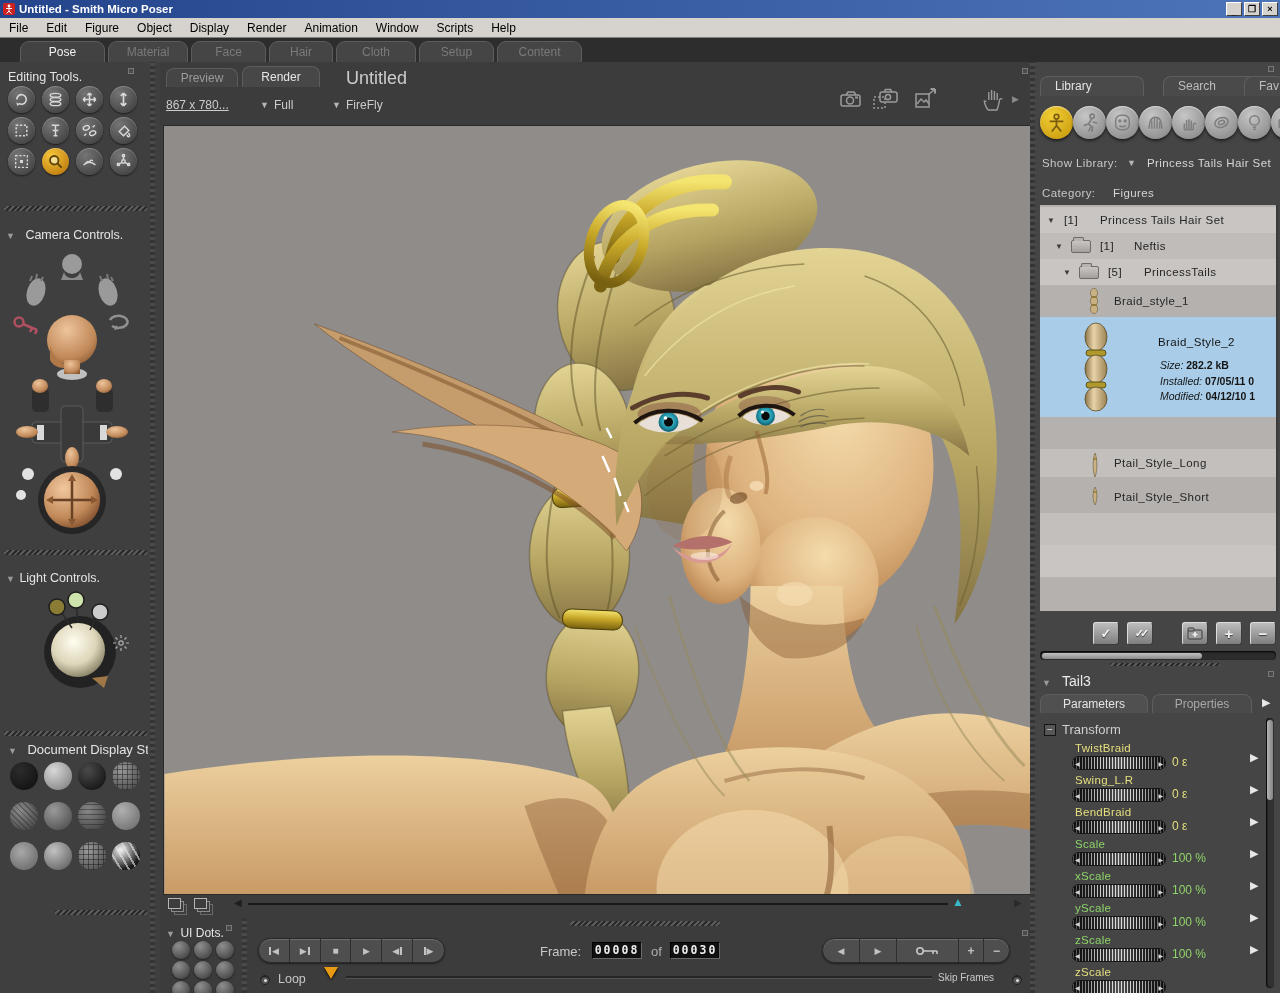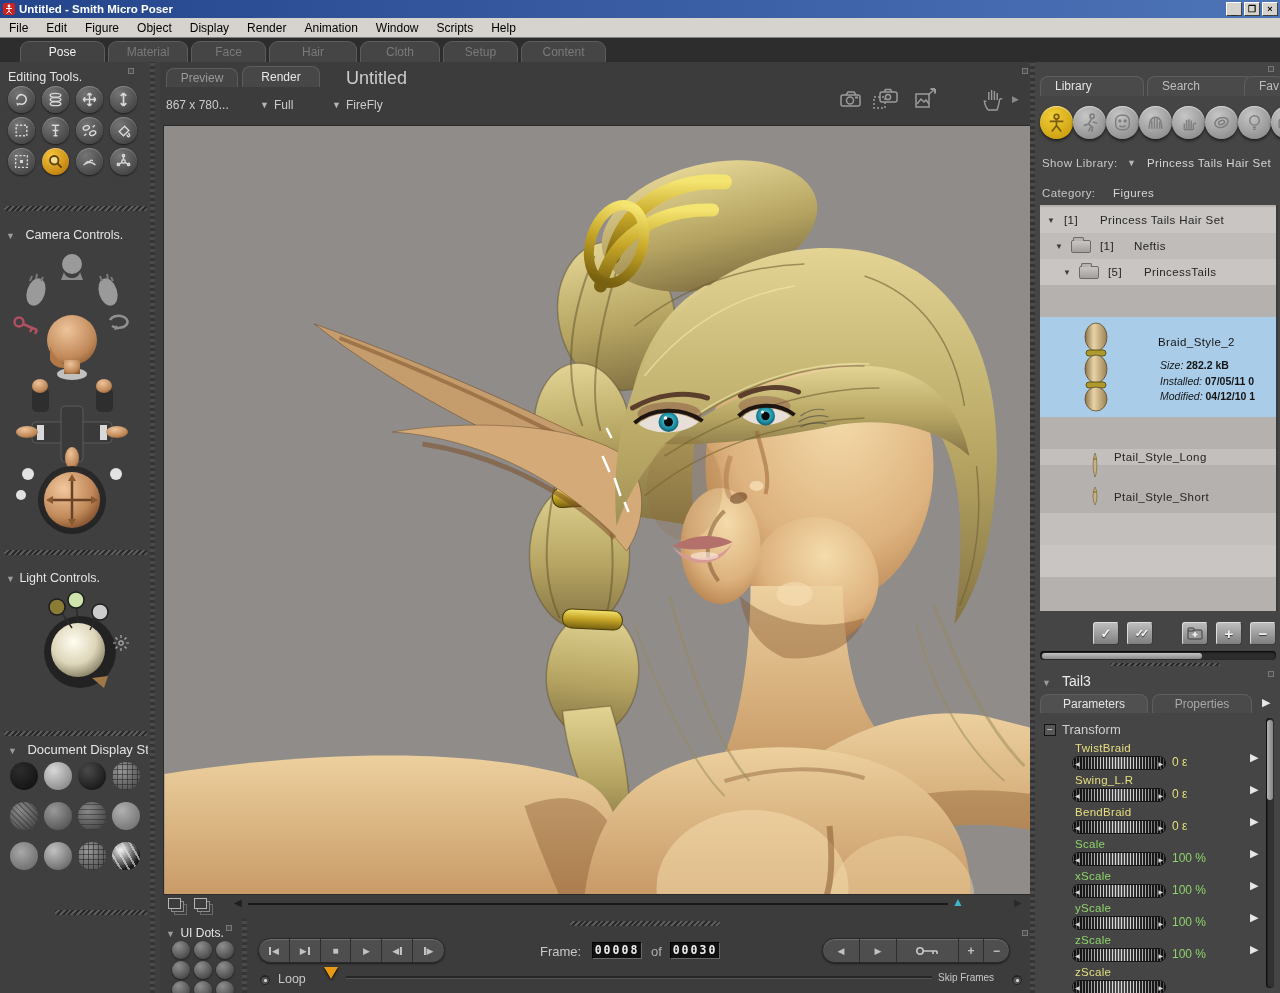--- a/index.html
+++ b/index.html
@@ -181,21 +181,21 @@
   <span class="menu-item">Animation</span>
   <span class="menu-item">Window</span>
   <span class="menu-item">Scripts</span>
   <span class="menu-item">Help</span>
 </div>
 
 <div class="abs roomtabs">
   <div class="rtab active" style="width:85px">Pose</div>
   <div class="rtab" style="width:80px">Material</div>
   <div class="rtab" style="width:75px">Face</div>
-  <div class="rtab" style="width:88px">Hair</div>
+  <div class="rtab" style="width:64px">Hair</div>
   <div class="rtab" style="width:80px">Cloth</div>
   <div class="rtab" style="width:75px">Setup</div>
   <div class="rtab" style="width:85px">Content</div>
 </div>
 
 <div class="abs leftcol">
   <div class="abs vgutter" style="left:150px;top:0;width:5px;height:931px;"></div>
 
   <div class="abs ptitle" style="left:8px;top:8px;">Editing Tools.</div>
   <div class="abs mini-sq" style="left:128px;top:6px;"></div>
@@ -391,21 +391,21 @@
   <div class="sph s11" style="left:78px;top:780px;"></div>
   <div class="sph s12" style="left:112px;top:780px;"></div>
   <div class="abs hatch" style="left:55px;top:848px;width:92px;"></div>
 </div>
 
 <div class="abs docbar">
   <div class="dtab" style="left:6px;top:6px;width:72px;height:19px;line-height:18px;color:#9a9a9a;">Preview</div>
   <div class="dtab" style="left:82px;top:4px;width:78px;height:21px;line-height:20px;color:#e6e6e6;background:#474747;">Render</div>
   <div class="abs dd-label" style="left:186px;top:6px;font-size:18px;">Untitled</div>
   <div class="abs mini-sq" style="left:862px;top:6px;"></div>
-  <div class="abs dd-label" style="left:6px;top:36px;">867 x 780...</div>
+  <div class="abs dd-label" style="left:6px;top:36px;text-decoration:underline;">867 x 780...</div>
   <span class="abs ddarrow" style="left:100px;top:38px;">▼</span>
   <span class="abs dd-label" style="left:114px;top:36px;">Full</span>
   <span class="abs ddarrow" style="left:172px;top:38px;">▼</span>
   <span class="abs dd-label" style="left:186px;top:36px;">FireFly</span>
   <svg class="abs" style="left:678px;top:24px;" width="26" height="26" viewBox="0 0 26 26" fill="none" stroke="#9a9a9a" stroke-width="1.5">
     <rect x="3" y="9" width="19" height="11" rx="2"></rect>
       <circle cx="12" cy="14.5" r="3.5"></circle>
       <path d="M8,9l2,-3h6l2,3"></path>
       <rect x="17" y="10.5" width="3" height="2" fill="#9a9a9a" stroke="none"></rect>
     </svg>
@@ -614,21 +614,21 @@
   <div class="scrubline" style="left:186px;top:61px;width:586px;background:#262626;box-shadow:0 1px 0 rgba(255,255,255,.12);"></div>
   <span class="anim-label" style="left:778px;top:57px;font-size:10px;">Skip Frames</span>
   <div class="radio" style="left:852px;top:60px;"></div>
 </div>
 
 <div class="abs rightcol">
   <div class="abs vgutter" style="left:-5px;top:0;width:5px;height:931px;"></div>
   <div class="abs mini-sq" style="left:233px;top:4px;"></div>
 
   <div class="libtab" style="left:5px;top:14px;width:104px;color:#e2e2e2;">Library</div>
-  <div class="libtab" style="left:112px;top:14px;width:106px;">Search</div>
+  <div class="libtab" style="left:128px;top:14px;width:106px;">Search</div>
   <div class="libtab" style="left:209px;top:14px;width:40px;">Fav</div>
 
   <div class="caticon sel" style="left:5px;top:44px;">
     <svg width="21" height="21" viewBox="0 0 20 20" fill="none" stroke="#7a5c10" stroke-width="1.6">
         <circle cx="10" cy="4.5" r="2.2"></circle>
         <path d="M10,7v6M3.5,9h13M10,13l-4.5,5.5M10,13l4.5,5.5"></path>
       </svg>
     </div>
   <div class="caticon" style="left:38px;top:44px;">
     <svg width="21" height="21" viewBox="0 0 20 20" fill="none" stroke="#7e7e7e" stroke-width="1.6">
@@ -691,20 +691,29 @@
     <span class="ltri" style="left:15px;">▼</span>
     <span class="folder" style="left:31px;"></span>
     <span class="txt" style="left:60px;">[1]</span>
     <span class="txt" style="left:94px;">Neftis</span>
   </div>
   <div class="lrow" style="top:54px;height:26px;background:#c8c5c2;">
     <span class="ltri" style="left:23px;">▼</span>
     <span class="folder" style="left:39px;"></span>
     <span class="txt" style="left:68px;">[5]</span>
     <span class="txt" style="left:104px;">PrincessTails</span>
+  </div>
+  <div class="lrow" style="top:80px;height:32px;background:#b4b1ae;">
+    <svg class="abs" style="left:49px;top:3px;" width="10" height="26" viewBox="0 0 10 26">
+      <ellipse cx="5" cy="5" rx="3.6" ry="4.6" fill="#c9b183" stroke="#6a5a3a" stroke-width=".6"></ellipse>
+        <ellipse cx="5" cy="13" rx="3.6" ry="4.6" fill="#c9b183" stroke="#6a5a3a" stroke-width=".6"></ellipse>
+        <ellipse cx="5" cy="21" rx="3.6" ry="4.6" fill="#c9b183" stroke="#6a5a3a" stroke-width=".6"></ellipse>
+        <path d="M2,9.2h6M2,17.2h6" stroke="#8a7420" stroke-width="1.2"></path>
+      </svg>
+    <span class="txt" style="left:74px;">Braid_style_1</span>
   </div>
   <div class="lrow" style="top:112px;height:100px;background:#a9cde9;">
     <svg class="abs" style="left:42px;top:5px;" width="28" height="90" viewBox="0 0 28 90">
       <defs>
           <linearGradient id="beadG" x1="0" x2="1">
             <stop offset="0%" stop-color="#8a7448"></stop>
             <stop offset="40%" stop-color="#e8d2a8"></stop>
             <stop offset="100%" stop-color="#9a8252"></stop>
           </linearGradient>
         </defs>
@@ -712,21 +721,21 @@
       <rect x="4" y="28" width="20" height="6" rx="3" fill="#b0992c" stroke="#4a3c08" stroke-width=".8"></rect>
       <ellipse cx="14" cy="47" rx="11" ry="14" fill="url(#beadG)" stroke="#5a4a2a" stroke-width=".8"></ellipse>
       <rect x="4" y="60" width="20" height="6" rx="3" fill="#b0992c" stroke="#4a3c08" stroke-width=".8"></rect>
       <ellipse cx="14" cy="77" rx="11" ry="12" fill="url(#beadG)" stroke="#5a4a2a" stroke-width=".8"></ellipse>
     </svg>
     <span class="abs" style="left:118px;top:19px;font-size:11.5px;color:#141414;letter-spacing:.4px;">Braid_Style_2</span>
     <div class="seldetail" style="left:120px;top:42px;"><i>Size:</i> <b>282.2 kB</b></div>
     <div class="seldetail" style="left:120px;top:58px;"><i>Installed:</i> <b>07/05/11 0</b></div>
     <div class="seldetail" style="left:120px;top:73px;"><i>Modified:</i> <b>04/12/10 1</b></div>
   </div>
-  <div class="lrow" style="top:244px;height:16px;background:#c2bfbc;">
+  <div class="lrow" style="top:244px;height:28px;background:#c2bfbc;">
     <svg class="abs" style="left:51px;top:3px;" width="8" height="26" viewBox="0 0 8 26">
       <path d="M4,1 C6.5,7 6.5,19 4,25 C1.5,19 1.5,7 4,1 Z" fill="#c9b183" stroke="#6a5a3a" stroke-width=".6"></path>
         <path d="M2,7h4" stroke="#8a7420" stroke-width="1.2"></path>
       </svg>
     <span class="txt" style="left:74px;">Ptail_Style_Long</span>
   </div>
   <div class="lrow" style="top:276px;height:32px;background:#b4b1ae;">
     <svg class="abs" style="left:51px;top:5px;" width="8" height="20" viewBox="0 0 8 20">
       <path d="M4,1 C6.5,5.5 6.5,14.5 4,19 C1.5,14.5 1.5,5.5 4,1 Z" fill="#c9b183" stroke="#6a5a3a" stroke-width=".6"></path>
         <path d="M2,6h4" stroke="#8a7420" stroke-width="1.2"></path>

